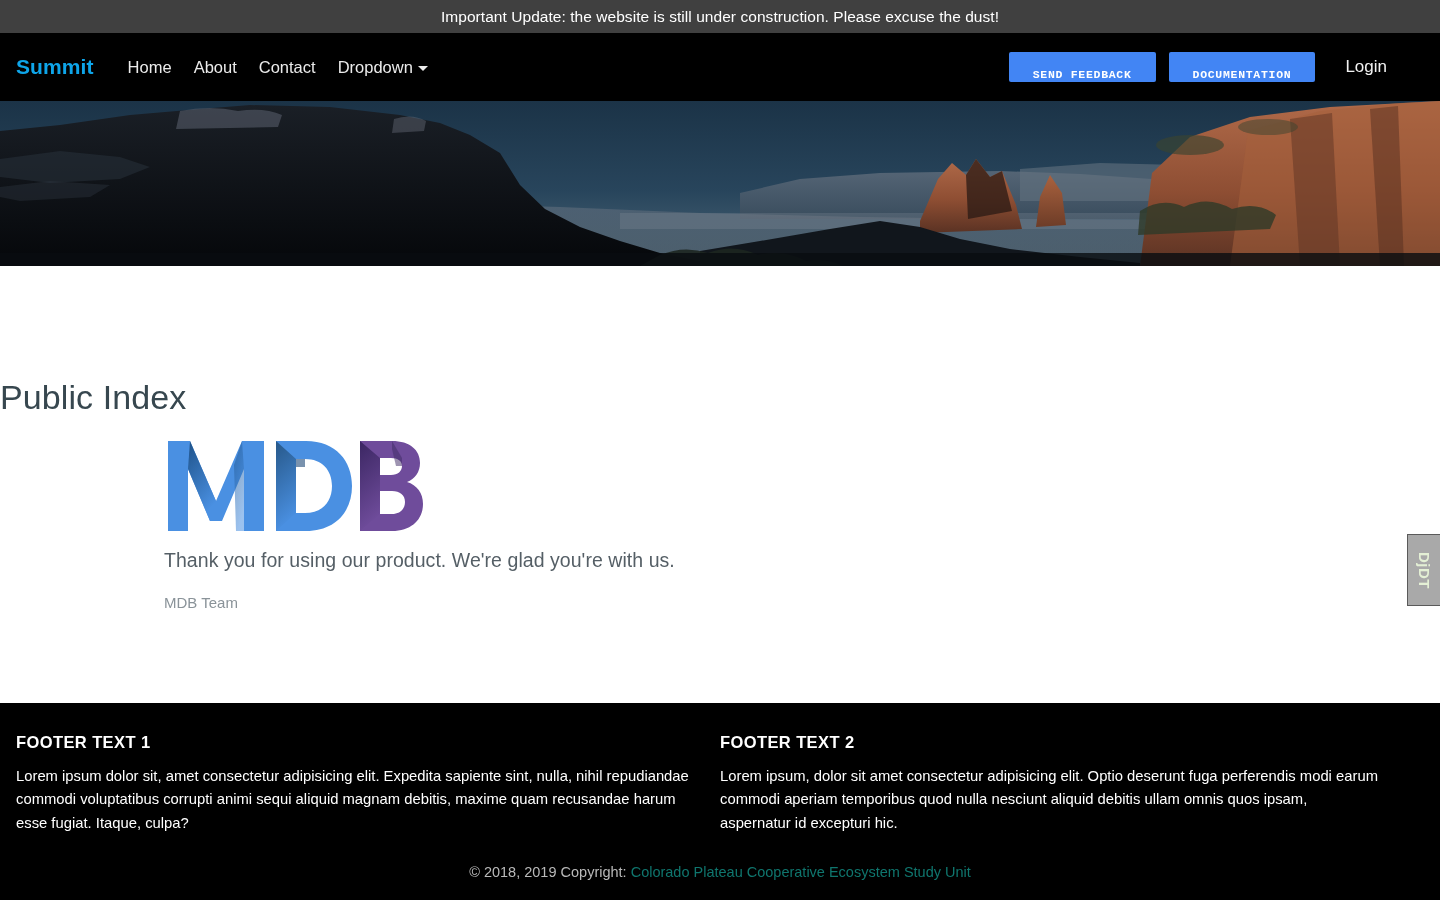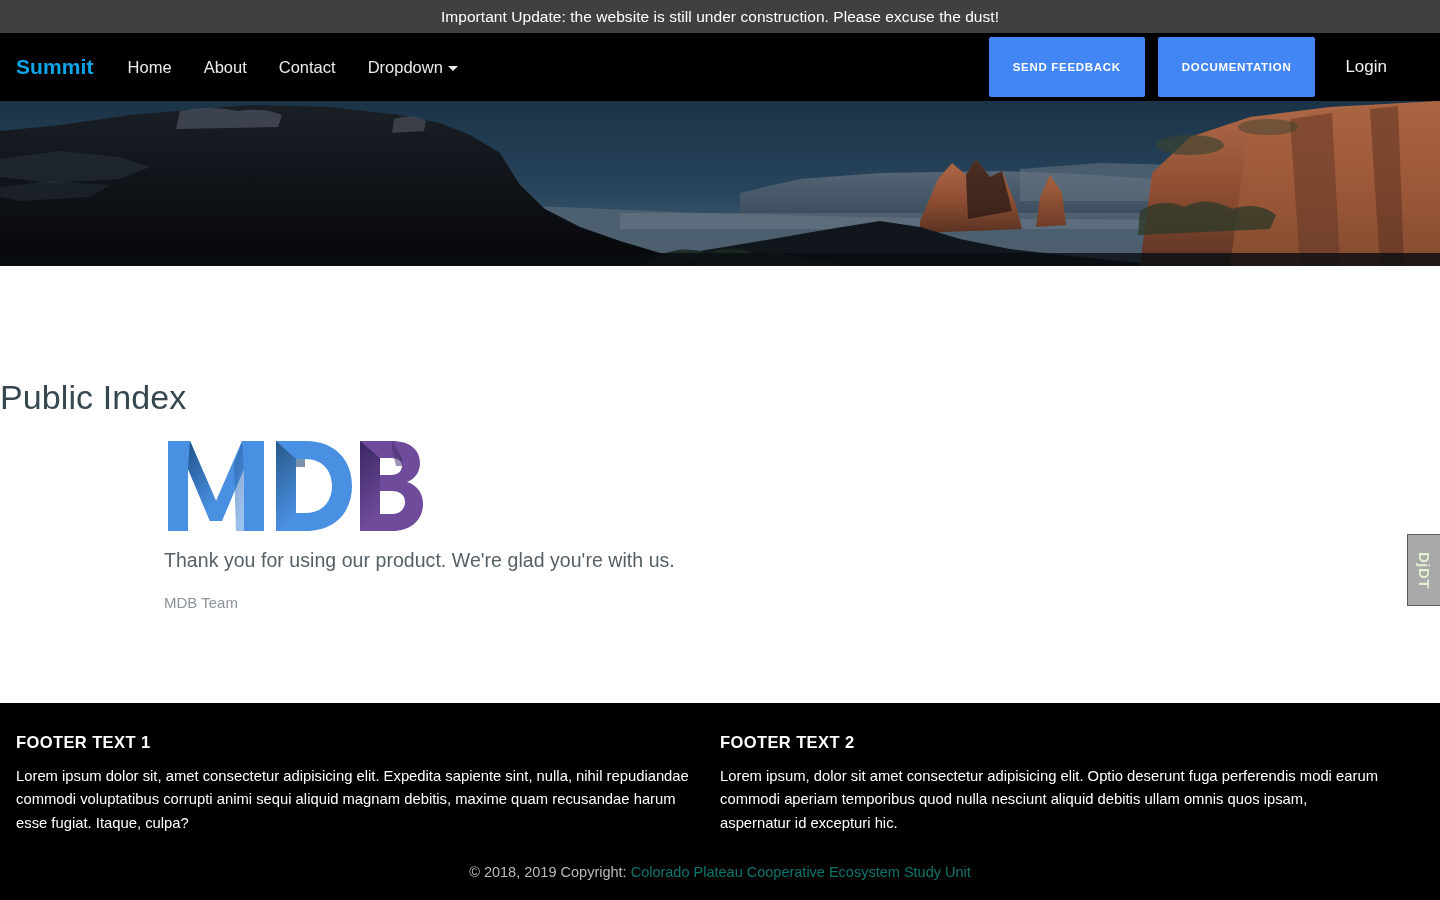--- a/index.html
+++ b/index.html
@@ -35,21 +35,21 @@
   .brand {
     color: #0ea5e9;
     font-size: 21px;
     font-weight: 700;
     margin-right: 23px;
     letter-spacing: 0.1px;
     text-decoration: none;
   }
   .nav-links {
     display: flex;
-    gap: 10px;
+    gap: 0px;
     list-style: none;
     margin: 0; padding: 0;
   }
   .nav-links li { margin: 0; }
   .nav-link {
     color: rgba(255,255,255,0.92);
     font-size: 16.5px;
     text-decoration: none;
     padding: 6px 11px;
     display: inline-block;
@@ -71,25 +71,25 @@
     gap: 13px;
   }
   .btn-primary {
     background: #4285f4;
     color: #ffffff;
     border: none;
     font-size: 11.5px;
     font-weight: 700;
     letter-spacing: 0.7px;
     padding: 0 24px;
-    height: 60px;
+    height: 30px;
     line-height: 46px;
     border-radius: 2px;
     cursor: pointer;
-    font-family: Liberation Sans, sans-serif;
+    font-family: Liberation Mono, monospace;
     white-space: nowrap;
     box-shadow: 0 2px 5px 0 rgba(0,0,0,0.16), 0 2px 10px 0 rgba(0,0,0,0.12);
   }
   .login-link {
     color: rgba(255,255,255,0.95);
     font-size: 17px;
     text-decoration: none;
     padding: 6px 9px;
     margin-left: 8px;
   }

